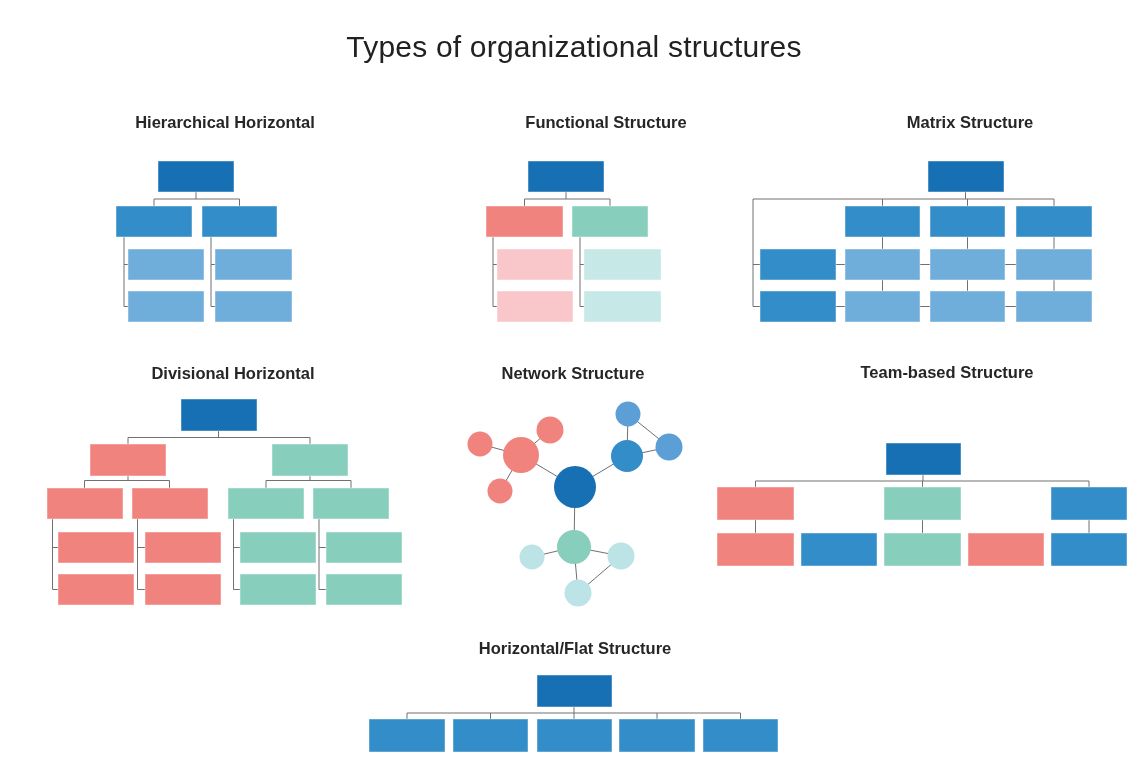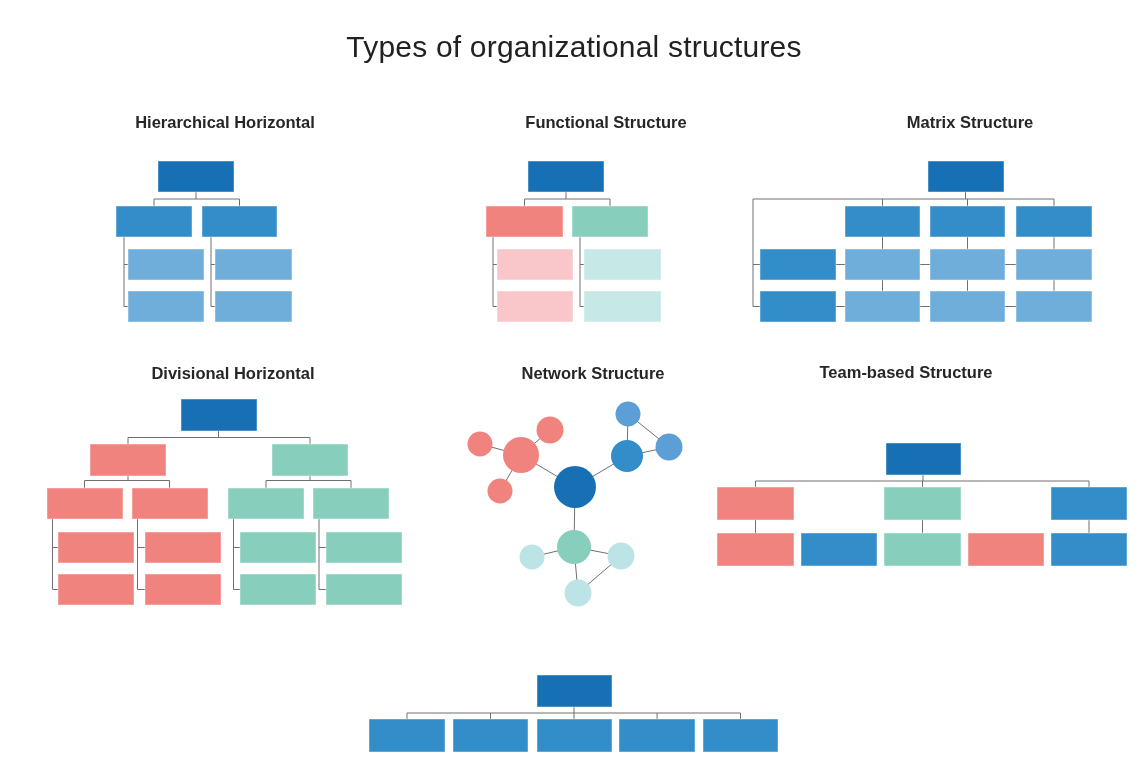--- a/index.html
+++ b/index.html
@@ -33,22 +33,23 @@
 </head>
 <body>
 
 <div class="canvas">
   <h1 class="main-title">Types of organizational structures</h1>
 
   <div class="panel-title" style="left: 225px; top: 113px;">Hierarchical Horizontal</div>
   <div class="panel-title" style="left: 606px; top: 113px;">Functional Structure</div>
   <div class="panel-title" style="left: 970px; top: 113px;">Matrix Structure</div>
   <div class="panel-title" style="left: 233px; top: 364px;">Divisional Horizontal</div>
-  <div class="panel-title" style="left: 573px; top: 364px; margin-left: 20px;">Network Structure</div>
-  <div class="panel-title" style="left: 906px; top: 363px;">Team-based Structure</div>
+  <div class="panel-title" style="left: 573px; top: 364px;">Network Structure</div>
+  <div class="panel-title" style="left: 947px; top: 363px;">Team-based Structure</div>
+  <div class="panel-title" style="left: 575px; top: 639px;">Horizontal/Flat Structure</div>
 
   <svg id="diagram" width="1148" height="761" viewBox="0 0 1148 761">
       <g>
         <line x1="196" y1="192" x2="196" y2="199" stroke="#707070" stroke-width="1"></line>
         <line x1="154" y1="199" x2="239.5" y2="199" stroke="#707070" stroke-width="1"></line>
         <line x1="154" y1="199" x2="154" y2="206" stroke="#707070" stroke-width="1"></line>
         <line x1="239.5" y1="199" x2="239.5" y2="206" stroke="#707070" stroke-width="1"></line>
         <line x1="124" y1="237" x2="124" y2="306.5" stroke="#707070" stroke-width="1"></line>
         <line x1="124" y1="264.5" x2="128" y2="264.5" stroke="#707070" stroke-width="1"></line>
         <line x1="124" y1="306.5" x2="128" y2="306.5" stroke="#707070" stroke-width="1"></line>

